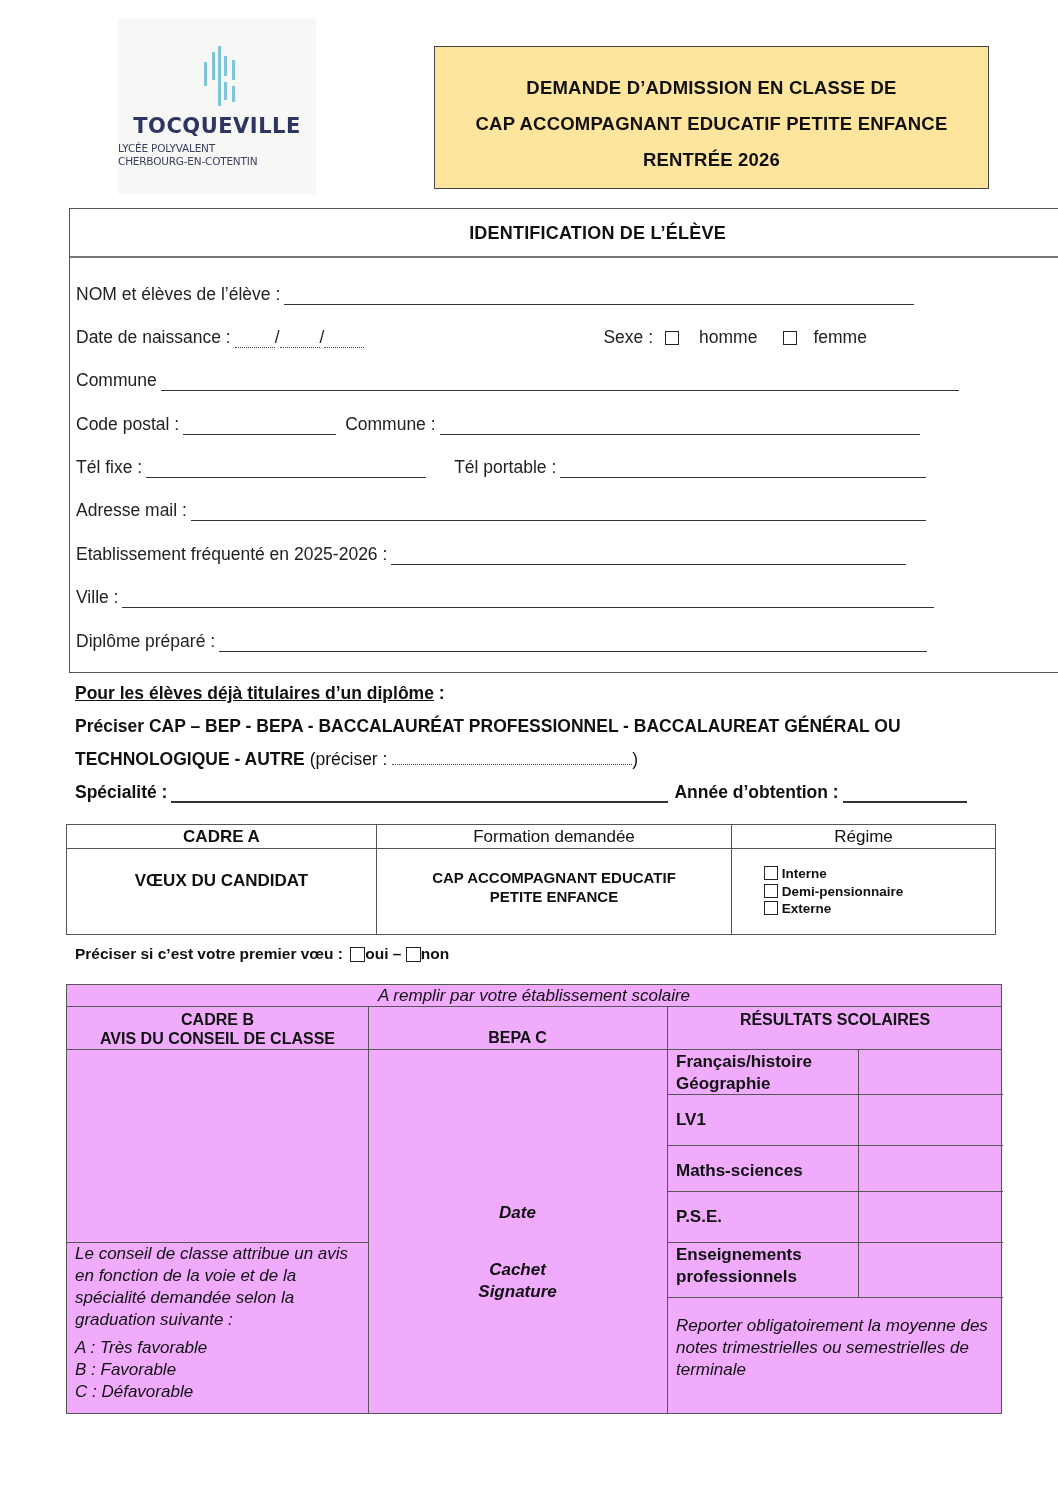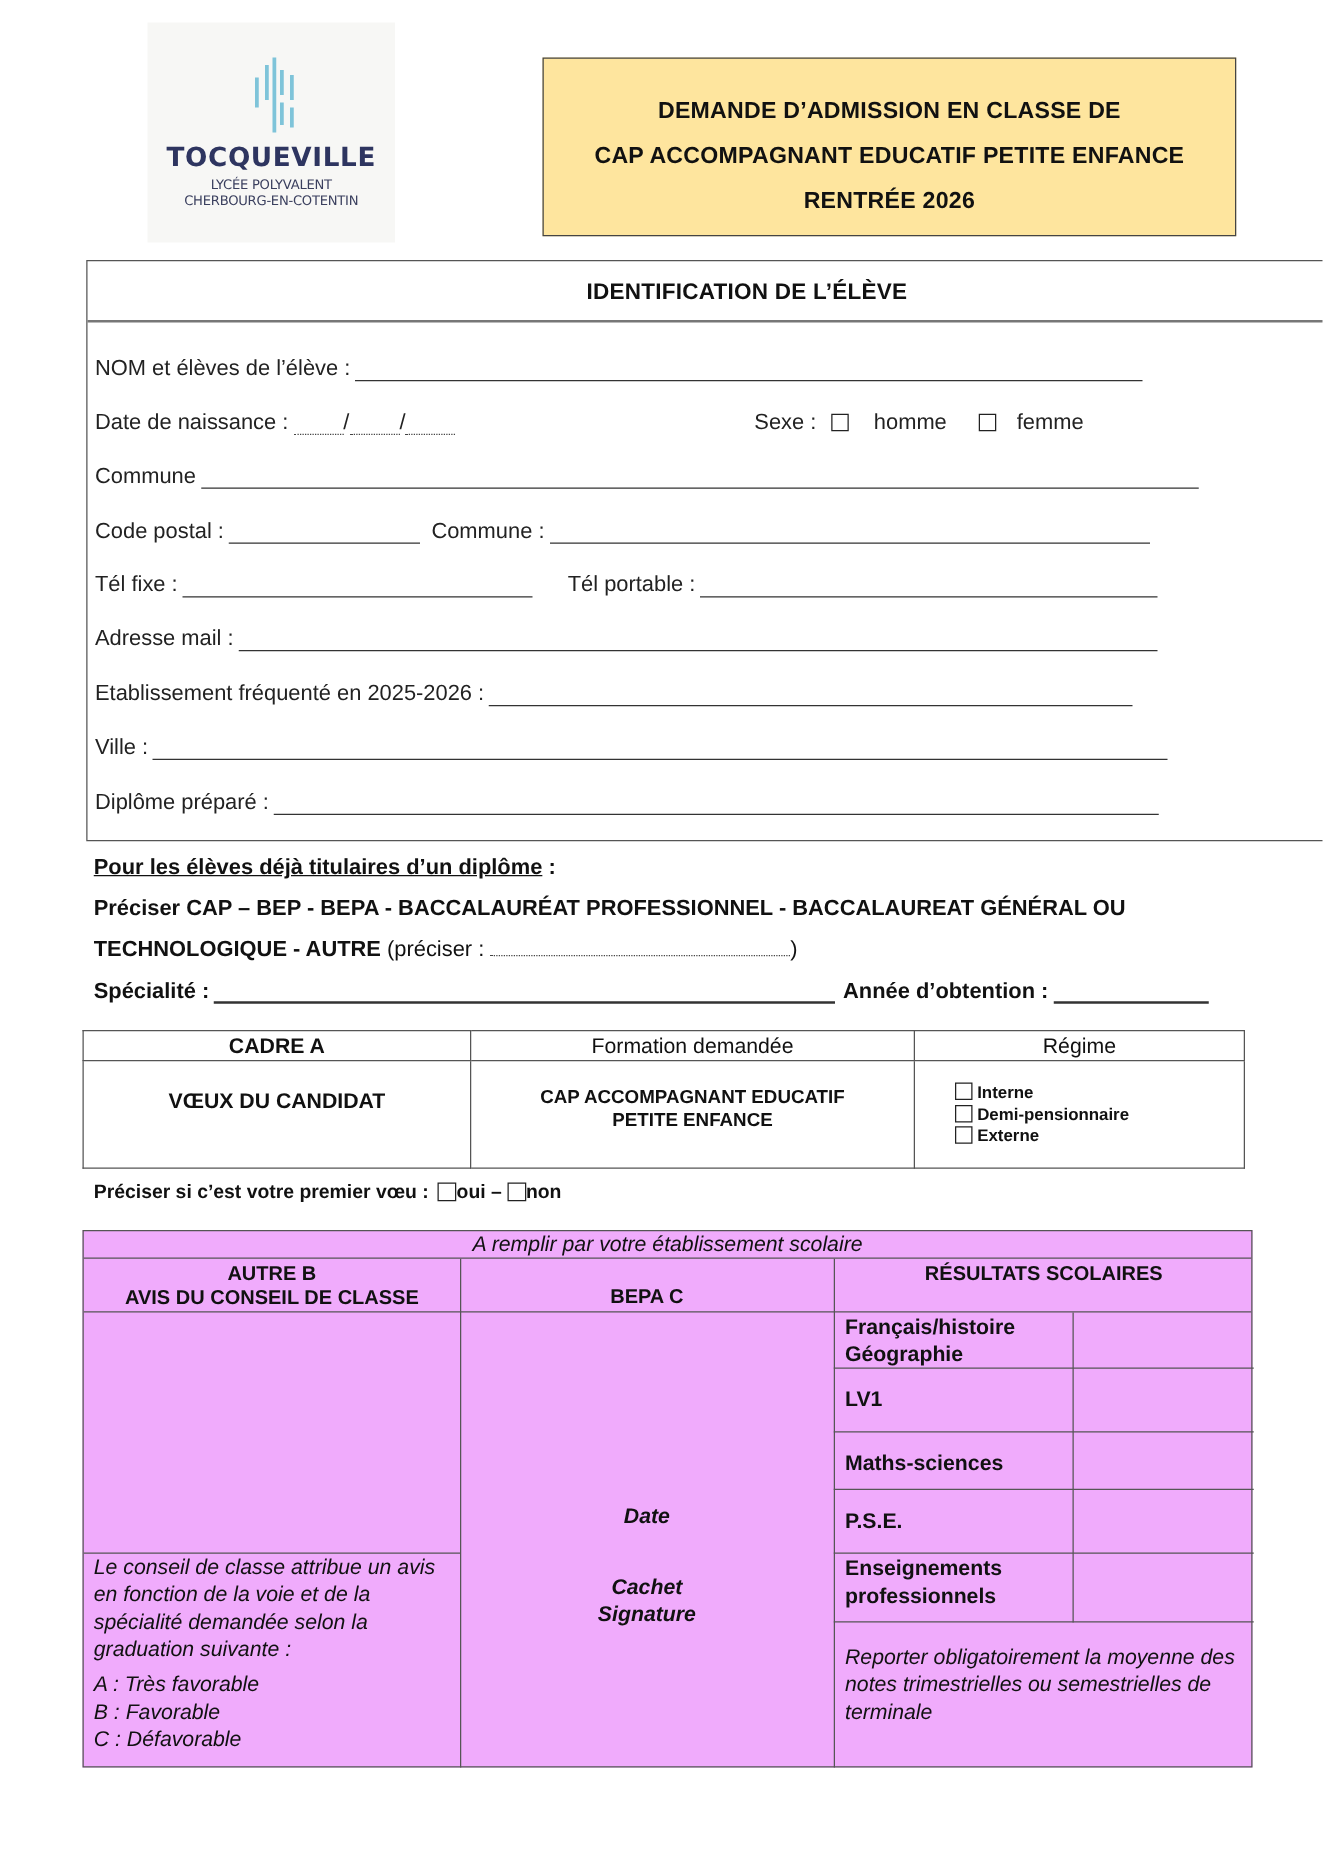--- a/index.html
+++ b/index.html
@@ -4,21 +4,21 @@
 <style>
   * { box-sizing: border-box; margin: 0; padding: 0; }
   html, body { width: 1058px; height: 1497px; background: #ffffff; }
   body { position: relative; font-family: "Liberation Sans", "DejaVu Sans", sans-serif; color: #111; }
 
   
   .logo { position: absolute; left: 118px; top: 18px; width: 198px; height: 176px; background: #f7f7f5; }
   .logo-mark { position: absolute; left: 86px; top: 28px; width: 32px; height: 64px; }
   .logo-mark span { position: absolute; background: #7fc4d9; width: 3px; }
   .logo-name { position: absolute; left: 0; width: 100%; top: 96px; text-align: center; font-weight: bold; font-size: 21px; color: #2e3560; letter-spacing: 0.5px; font-family: "DejaVu Sans", sans-serif; }
-  .logo-sub { position: absolute; left: 0; width: 100%; text-align: center; font-size: 10.5px; color: #3a3f5e; font-family: "DejaVu Sans", sans-serif; letter-spacing: -0.2px; }
+  .logo-sub { position: absolute; left: 0; width: 100%; text-align: left; font-size: 10.5px; color: #3a3f5e; font-family: "DejaVu Sans", sans-serif; letter-spacing: -0.2px; }
   .logo-sub.l1 { top: 124px; }
   .logo-sub.l2 { top: 137px; }
 
   
   .title-box { position: absolute; left: 434px; top: 46px; width: 555px; height: 143px; background: #fee59e; border: 1.5px solid #444; text-align: center; }
   .title-line { position: absolute; left: 0; width: 100%; font-weight: bold; font-size: 18.5px; color: #111; letter-spacing: 0.2px; }
   .title-line.t1 { top: 30px; }
   .title-line.t2 { top: 66px; }
   .title-line.t3 { top: 102px; }
 
@@ -191,21 +191,21 @@
 
   <div class="cell" style="left:0;top:0;width:100%;height:22px;border-bottom-width:1.3px;"></div>
   <div class="txt it center" style="left:0;top:1px;width:100%;">A remplir par votre établissement scolaire</div>
 
   <div class="cell" style="left:0;top:22px;width:100%;height:43px;border-bottom-width:1.3px;"></div>
 
   <div class="cell" style="left:301px;top:22px;width:0;height:407px;border-left-width:1.3px;"></div>
   <div class="cell" style="left:600px;top:22px;width:0;height:407px;border-left-width:1.3px;"></div>
 
   <div class="txt bold center" style="left:0;top:25px;width:301px;font-size:16px;line-height:19px;">
-    <div>AUTRE B</div>
+    <div>CADRE B</div>
     <div>AVIS DU CONSEIL DE CLASSE</div>
   </div>
 
   <div class="txt bold center" style="left:301px;top:44px;width:299px;font-size:16px;">BEPA C</div>
 
   <div class="txt bold center" style="left:600px;top:25px;width:336px;font-size:16px;line-height:19px;">
     <div>RÉSULTATS SCOLAIRES</div>
   </div>
 
   <div class="cell" style="left:0;top:65px;width:301px;height:193px;border-bottom-width:1.3px;"></div>

